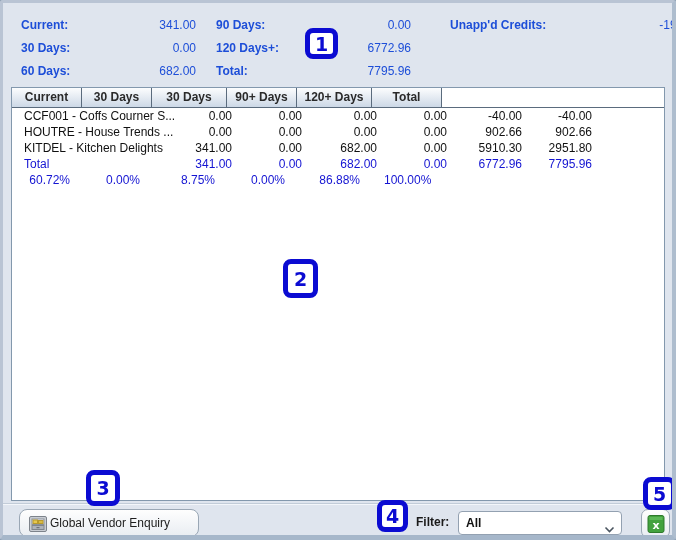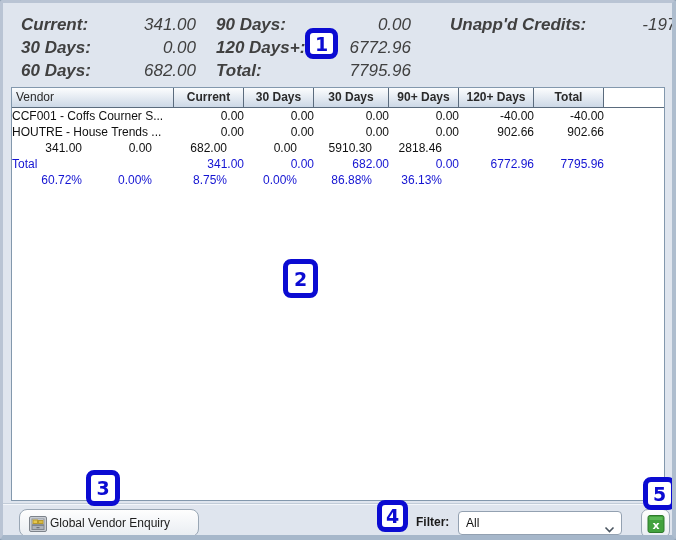--- a/index.html
+++ b/index.html
@@ -5,21 +5,21 @@
   html,body{margin:0;padding:0;background:#eef1f5;font-family:"Liberation Sans",sans-serif;}
   .window{
     position:relative;width:676px;height:540px;box-sizing:border-box;
     background:#dfe5ee;
     border:3px solid #b9c4d4;border-right:4px solid #aebdce;border-bottom:5px solid #a6b7ca;
     border-radius:3px;
     box-shadow:0 0 0 1px #8da0b3;
     overflow:hidden;
   }
   
-  .summary{position:absolute;left:0;top:6px;width:100%;height:72px;font-size:17px;color:#404040;font-style:italic;}
+  .summary{position:absolute;left:0;top:6px;width:100%;height:72px;font-size:12px;color:#1d4ed8;}
   .srow{position:absolute;left:0;width:100%;height:16px;line-height:16px;}
   .srow.r0{top:8px}.srow.r1{top:31px}.srow.r2{top:54px}
   .slabel{position:absolute;font-weight:bold;white-space:nowrap;}
   .sval{position:absolute;text-align:right;white-space:nowrap;}
   .c1l{left:18px}.c1v{left:98px;width:95px}
   .c2l{left:213px}.c2v{left:310px;width:98px}
   .c3l{left:447px}.c3v{left:577px;width:120px}
   
   .grid{
     position:absolute;left:8px;top:84px;width:654px;height:414px;box-sizing:border-box;
@@ -28,21 +28,21 @@
   .thead{display:flex;height:19px;border-bottom:1px solid #5a6b7d;font-size:12px;color:#2a2a2a;}
   .th{
     box-sizing:border-box;height:19px;line-height:18px;
     background:linear-gradient(#fcfdfe,#ccd8e6);
     border-right:1px solid #5a6b7d;
     padding:0 4px;white-space:nowrap;overflow:hidden;
   }
   .th.num{text-align:center;font-weight:bold;}
   .th.filler{background:#ffffff;border-right:none;flex:1;}
   .trow{display:flex;height:16px;line-height:16px;font-size:12px;color:#101010;}
-  .td{box-sizing:border-box;padding:0 0;white-space:nowrap;overflow:hidden;}
+  .td{box-sizing:border-box;padding:0 12px;white-space:nowrap;overflow:hidden;}
   .td.num{text-align:right;}
   .trow.blue{color:#1414d2;}
   .w-vendor{width:162px}.w-cur{width:70px}.w-30{width:70px}.w-60{width:75px}
   .w-90{width:70px}.w-120{width:75px}.w-tot{width:70px}
   
   .footer{
     position:absolute;left:0;right:0;top:500px;height:35px;
     border-top:1px solid #c2ccd8;box-shadow:inset 0 1px 0 #f3f6fa;
     background:#dfe5ee;
   }
@@ -51,21 +51,21 @@
     background:linear-gradient(#fefefe,#e9edf2);
     border:1px solid #9aa7b5;border-radius:8px;
     font-size:12px;color:#1d1d1d;cursor:default;
   }
   .enquiry{left:16px;top:5px;width:180px;height:28px;line-height:26px;text-align:center;padding-left:2px;}
   .enquiry .ico{position:absolute;left:9px;top:5px;width:18px;height:16px;}
   .filterlabel{position:absolute;left:413px;top:11px;font-size:12px;font-weight:bold;color:#1a1a1a;}
   .combo{
     position:absolute;left:455px;top:7px;width:164px;height:24px;box-sizing:border-box;
     background:#ffffff;border:1px solid #93a1b1;border-radius:4px;
-    font-size:12px;color:#111;line-height:22px;padding:0 22px 0 7px;
+    font-size:12px;color:#111;line-height:22px;padding:0 22px 0 7px;font-weight:bold;
   }
   .combo .chev{position:absolute;right:6px;top:7px;width:11px;height:9px;}
   .excelbtn{left:638px;top:5px;width:29px;height:29px;border-radius:7px;}
   .excelbtn svg{position:absolute;left:4px;top:4px;}
   
   .ann{
     position:absolute;box-sizing:border-box;background:#ffffff;
     border:5px solid #0b0bd2;border-radius:8px;
     color:#0b0bd2;font-weight:bold;font-size:19px;font-family:"DejaVu Sans",sans-serif;
     display:flex;align-items:center;justify-content:center;z-index:20;
@@ -100,21 +100,20 @@
       <span class="slabel c1l">60 Days:</span>
       <span class="sval c1v">682.00</span>
       <span class="slabel c2l">Total:</span>
       <span class="sval c2v">7795.96</span>
       <span class="sval c3v">3</span>
     </div>
   </div>
 
   <div class="grid">
     <div class="thead">
-      <div class="th w-vendor">Vendor</div>
       <div class="th w-cur num">Current</div>
       <div class="th w-30 num">30 Days</div>
       <div class="th w-60 num">30 Days</div>
       <div class="th w-90 num">90+ Days</div>
       <div class="th w-120 num">120+ Days</div>
       <div class="th w-tot num">Total</div>
       <div class="th filler"></div>
     </div>
 
     <div class="trow">
@@ -129,43 +128,44 @@
     <div class="trow">
       <div class="td w-vendor">HOUTRE - House Trends ...</div>
       <div class="td w-cur num">0.00</div>
       <div class="td w-30 num">0.00</div>
       <div class="td w-60 num">0.00</div>
       <div class="td w-90 num">0.00</div>
       <div class="td w-120 num">902.66</div>
       <div class="td w-tot num">902.66</div>
     </div>
     <div class="trow">
+      <div class="td w-vendor">KITDEL - Kitchen Delights</div>
       <div class="td w-cur num">341.00</div>
       <div class="td w-30 num">0.00</div>
       <div class="td w-60 num">682.00</div>
       <div class="td w-90 num">0.00</div>
       <div class="td w-120 num">5910.30</div>
-      <div class="td w-tot num">2818.46</div>
+      <div class="td w-tot num">2951.80</div>
     </div>
     <div class="trow blue">
       <div class="td w-vendor">Total</div>
       <div class="td w-cur num">341.00</div>
       <div class="td w-30 num">0.00</div>
       <div class="td w-60 num">682.00</div>
       <div class="td w-90 num">0.00</div>
       <div class="td w-120 num">6772.96</div>
       <div class="td w-tot num">7795.96</div>
     </div>
     <div class="trow blue">
       <div class="td w-cur num">60.72%</div>
       <div class="td w-30 num">0.00%</div>
       <div class="td w-60 num">8.75%</div>
       <div class="td w-90 num">0.00%</div>
       <div class="td w-120 num">86.88%</div>
-      <div class="td w-tot num">36.13%</div>
+      <div class="td w-tot num">100.00%</div>
     </div>
   </div>
 
   <div class="footer">
     <div class="btn enquiry">
       <span class="ico">
         <svg width="18" height="16" viewBox="0 0 18 16">
           <rect x="0.5" y="0.5" width="17" height="15" rx="1.5" fill="#c9cdd3" stroke="#7d838b"></rect>
           <rect x="3" y="3" width="12" height="5.5" fill="#f4f5f6" stroke="#8b9199"></rect>
           <rect x="4" y="4" width="4.5" height="3.5" fill="#e7c94f" stroke="#b89a2e"></rect>

